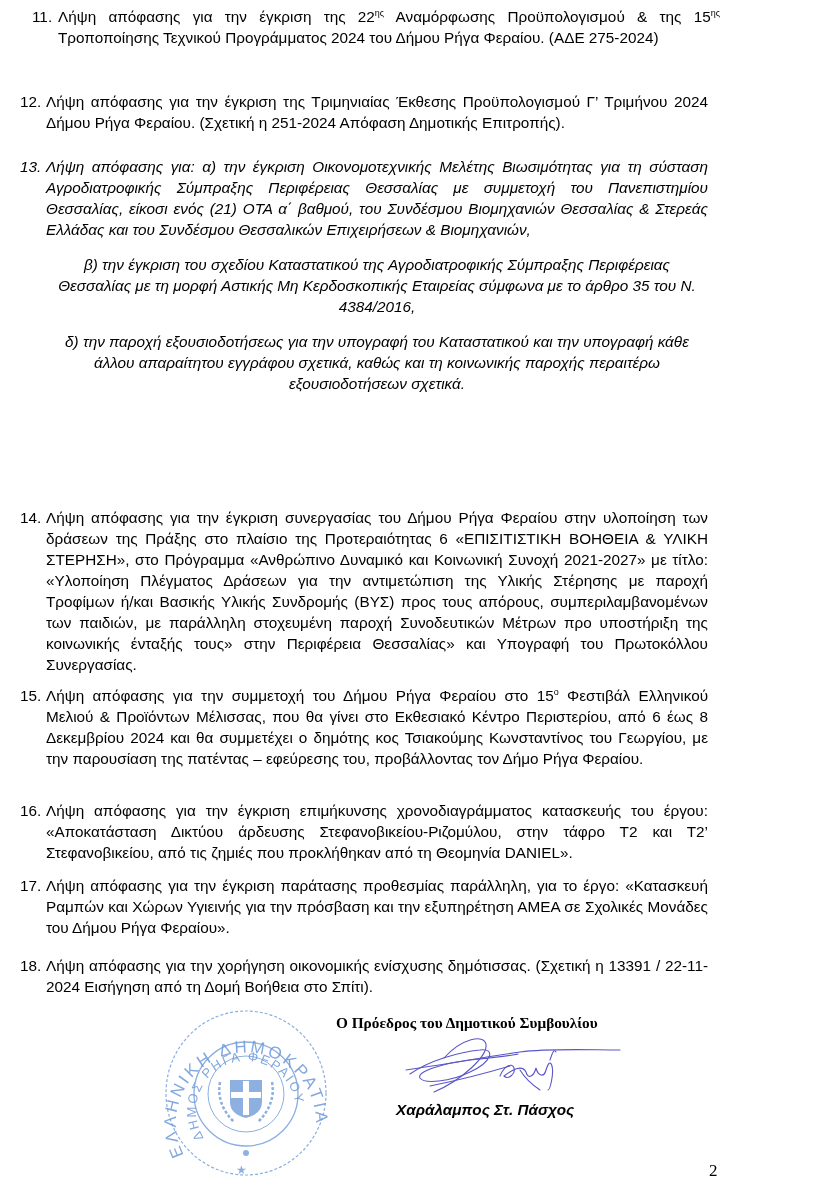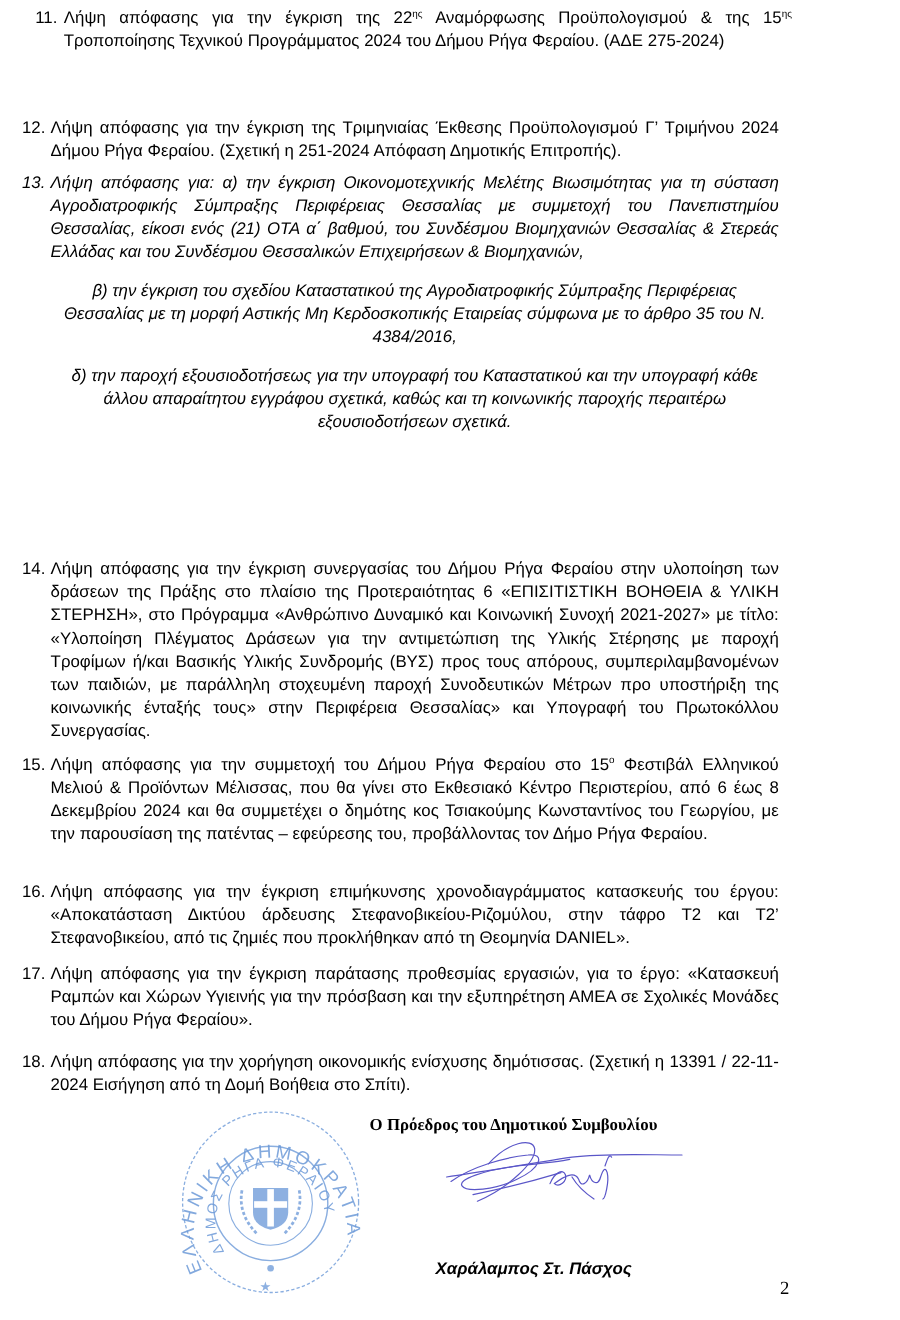--- a/index.html
+++ b/index.html
@@ -6,29 +6,29 @@
   body { width: 818px; height: 1200px; position: relative; overflow: hidden;
          font-family: "Liberation Sans", sans-serif; color: #000; }
   .item { position: absolute; left: 20px; width: 688px; font-size: 15.3px; line-height: 21px; }
   .item .num { position: absolute; left: 0; top: 0; width: 26px; }
   .item .body { margin-left: 26px; text-align: justify; }
   .item .body p { margin: 0; }
   .item .body p + p { margin-top: 14px; }
   .item .body p.left { text-align: center; }
   sup { font-size: 9px; line-height: 0; vertical-align: 6px; }
   #item-11 { top: 6px; margin-left: 12px; }
-  #item-12 { top: 106px; }
+  #item-12 { top: 91px; }
   #item-13 { top: 156px; font-style: italic; }
   #item-14 { top: 507px; }
   #item-15 { top: 685px; }
   #item-16 { top: 800px; }
   #item-17 { top: 875px; }
   #item-18 { top: 955px; }
   .sig-title { position: absolute; left: 336px; top: 1014px; font-weight: bold; font-size: 15.3px; font-family: Liberation Serif, serif; }
-  .sig-name { position: absolute; left: 396px; top: 1101px; font-weight: bold; font-style: italic; font-size: 15.3px; margin-top: 44px; }
+  .sig-name { position: absolute; left: 396px; top: 1101px; font-weight: bold; font-style: italic; font-size: 15.3px; }
   .page-num { position: absolute; left: 709px; top: 1161px; font-family: "Liberation Serif", serif; font-size: 17px; }
   .stamp { position: absolute; left: 164px; top: 1008px; width: 164px; height: 170px; }
   .signature { position: absolute; left: 400px; top: 1030px; width: 230px; height: 70px; }
 </style>
 </head>
 <body>
 
 <div class="item" id="item-11">
   <span class="num">11.</span>
   <div class="body">
@@ -69,21 +69,21 @@
 <div class="item" id="item-16">
   <span class="num">16.</span>
   <div class="body">
     <p>Λήψη απόφασης για την έγκριση επιμήκυνσης χρονοδιαγράμματος κατασκευής  του έργου: «Αποκατάσταση Δικτύου άρδευσης Στεφανοβικείου-Ριζομύλου, στην τάφρο Τ2 και Τ2’ Στεφανοβικείου, από τις ζημιές που προκλήθηκαν από τη Θεομηνία DANIEL».</p>
   </div>
 </div>
 
 <div class="item" id="item-17">
   <span class="num">17.</span>
   <div class="body">
-    <p>Λήψη απόφασης για την έγκριση παράτασης προθεσμίας εργασιών, για το έργο: «Κατασκευή Ραμπών και Χώρων Υγιεινής για την πρόσβαση και την εξυπηρέτηση ΑΜΕΑ σε Σχολικές Μονάδες του Δήμου Ρήγα Φεραίου».</p>
+    <p>Λήψη απόφασης για την έγκριση παράτασης προθεσμίας παράλληλη, για το έργο: «Κατασκευή Ραμπών και Χώρων Υγιεινής για την πρόσβαση και την εξυπηρέτηση ΑΜΕΑ σε Σχολικές Μονάδες του Δήμου Ρήγα Φεραίου».</p>
   </div>
 </div>
 
 <div class="item" id="item-18">
   <span class="num">18.</span>
   <div class="body">
     <p> Λήψη απόφασης για την χορήγηση οικονομικής ενίσχυσης δημότισσας. (Σχετική η 13391 / 22-11-2024 Εισήγηση από τη Δομή Βοήθεια στο Σπίτι).</p>
   </div>
 </div>
 

